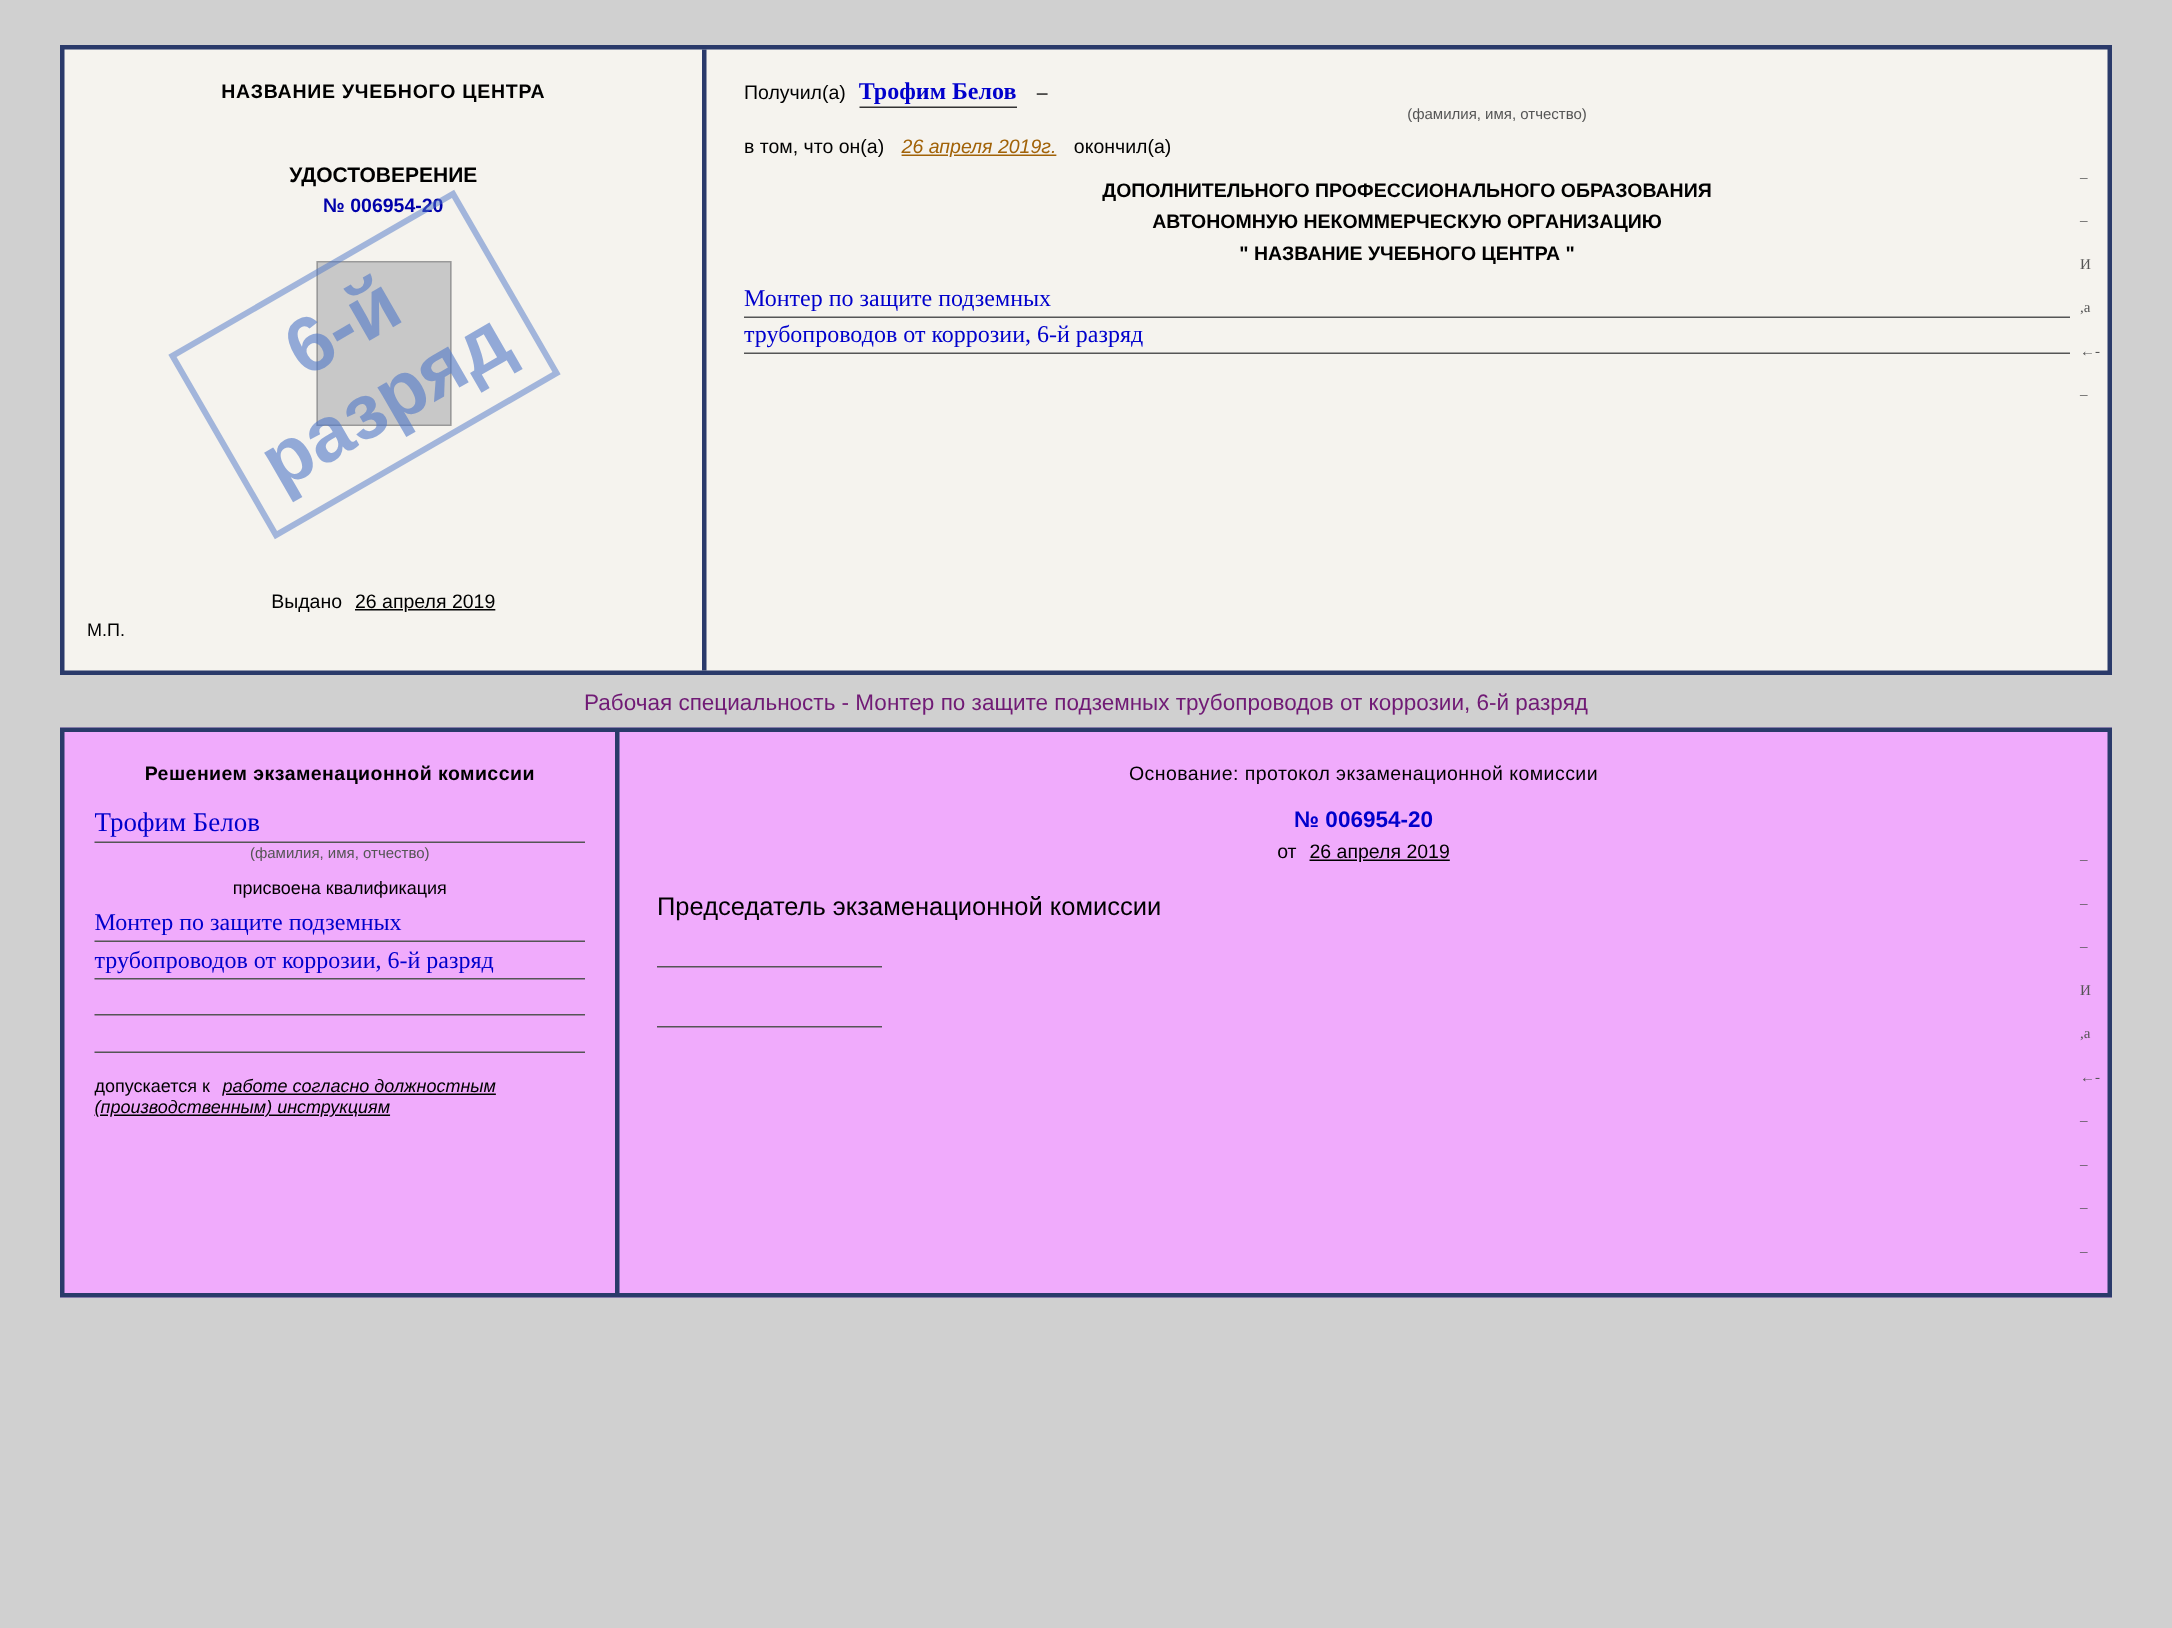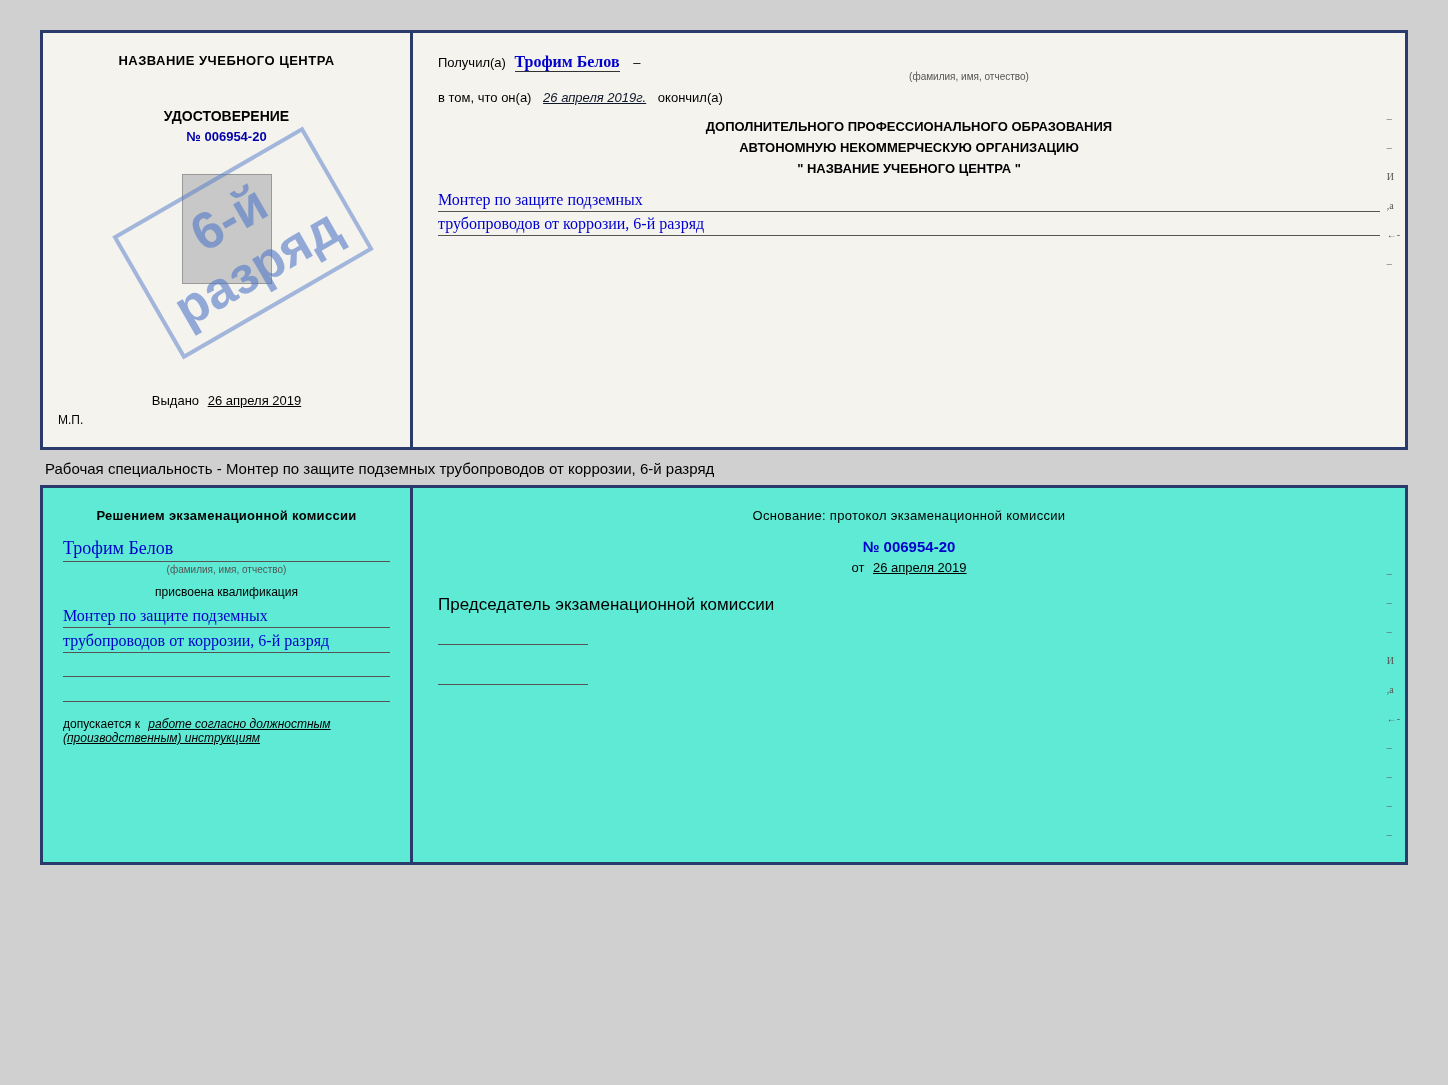--- a/index.html
+++ b/index.html
@@ -20,21 +20,21 @@
     .cert-top {
       display: flex;
       border: 3px solid #2a3a6a;
       background: #f5f3ee;
       margin-bottom: 10px;
       position: relative;
       min-height: 420px;
     }
 
     .cert-left {
-      width: 370px;
+      width: 428px;
       border-right: 3px solid #2a3a6a;
       padding: 20px 15px;
       position: relative;
       display: flex;
       flex-direction: column;
       align-items: center;
     }
 
     .cert-right {
       flex: 1;
@@ -121,21 +121,21 @@
       font-size: 10px;
       color: #555;
       font-family: Arial, sans-serif;
       display: block;
       text-align: center;
     }
 
     .date-handwritten {
       font-style: italic;
       text-decoration: underline;
-      color: #0f172a;
+      color: #a16207;
     }
 
     .org-block {
       font-size: 13px;
       font-family: Arial, sans-serif;
       text-align: center;
       font-weight: bold;
       margin: 12px 0;
       line-height: 1.6;
     }
@@ -155,28 +155,29 @@
       margin: 3px 0;
       border-bottom: 1px solid #555;
       padding-bottom: 2px;
     }
 
     
     .caption-text {
       font-size: 15px;
       font-family: Arial, sans-serif;
       margin: 8px 5px;
-      color: #000000;
+      color: #701a75;
+      text-align: center;
     }
 
     
     .cert-bottom {
       display: flex;
       border: 3px solid #2a3a6a;
-      background: #5eead4;
+      background: #f0abfc;
       min-height: 380px;
     }
 
     .cert-bottom-left {
       width: 370px;
       border-right: 3px solid #2a3a6a;
       padding: 20px 20px;
     }
 
     .cert-bottom-right {

